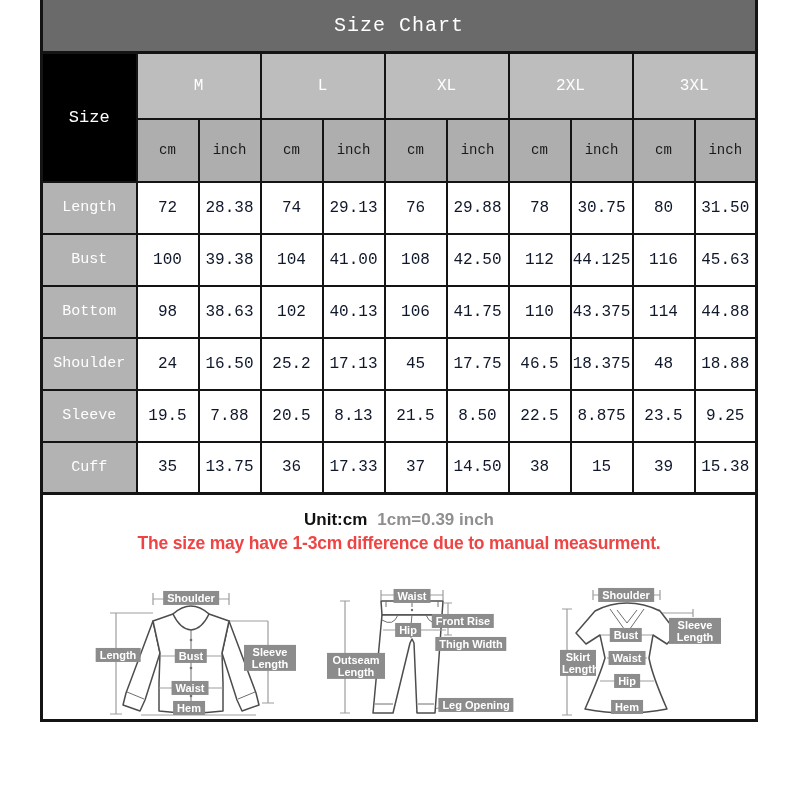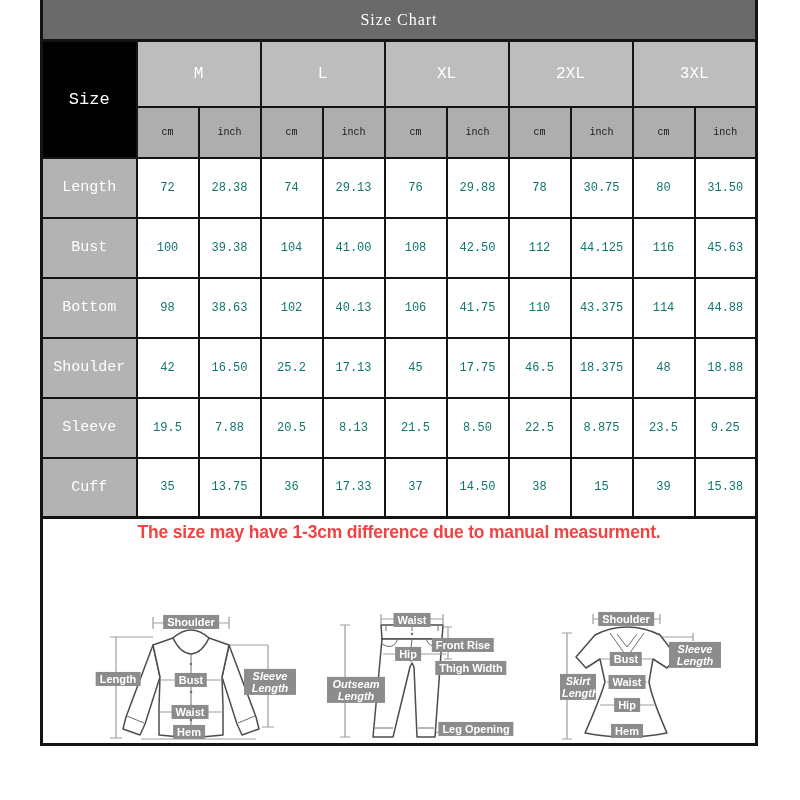--- a/index.html
+++ b/index.html
@@ -2,37 +2,37 @@
 <html><head>
 <meta charset="utf-8">
 <style>
   * { margin:0; padding:0; box-sizing:border-box; }
   html,body { width:800px; height:800px; background:#ffffff; }
   body { position:relative; font-family:"Liberation Mono","DejaVu Sans Mono",monospace; }
 
   .wrap { position:absolute; left:40px; top:0; width:718px; }
 
   .title-bar {
-    height:39px; background:#6a6a6a;
+    height:51px; background:#6a6a6a;
     border-left:3px solid #141414; border-right:3px solid #141414;
     display:flex; align-items:center; justify-content:center;
-    color:#ffffff; font-size:16px; letter-spacing:1px;font-family:Liberation Serif, serif;
+    color:#ffffff; font-size:20px; letter-spacing:1px;
   }
 
   table.size-table { width:718px; border-collapse:collapse; table-layout:fixed; }
   .size-table th, .size-table td {
     border:2px solid #141414; text-align:center; vertical-align:middle;
     font-weight:normal; overflow:hidden;
   }
   .size-table { border:3px solid #141414; }
   .corner-h { background:#000000; color:#ffffff; font-size:17px; }
   .size-h   { background:#bdbdbd; color:#ffffff; font-size:16px; height:66px; }
-  .unit-h   { background:#aeaeae; color:#1a1a1a; font-size:10px; height:51px; }
+  .unit-h   { background:#aeaeae; color:#1a1a1a; font-size:14px; height:63px; }
   .row-label{ background:#b3b3b3; color:#ffffff; font-size:15px; }
-  .size-table tbody td { background:#ffffff; color:#0f766e; font-size:12px; height:60px; }
+  .size-table tbody td { background:#ffffff; color:#0f172a; font-size:16px; height:52px; }
 
   .notes {
     position:relative; width:718px; height:227px; background:#ffffff;
     border:3px solid #141414; border-top:none; overflow:hidden;
     font-family:"Liberation Sans","DejaVu Sans",sans-serif;
   }
   .note1 { margin-top:15px; text-align:center; font-weight:bold; font-size:17px; }
   .note1 .unit { color:#121212; }
   .note1 .conv { color:#8f8f8f; margin-left:10px; }
   .note2 { text-align:center; font-weight:bold; font-size:17.5px; color:#ef4444; margin-top:3px; letter-spacing:-0.2px; }
@@ -43,21 +43,21 @@
   #diag-dress { left:512px; width:202px; }
   .diagram svg { position:absolute; left:0; top:0; }
 
   .badge {
     position:absolute; transform:translate(-50%,-50%);
     background:#8c8c8c; color:#ffffff;
     font-weight:bold; font-size:11px; line-height:1.1;
     padding:1px 4px; text-align:center; white-space:nowrap; z-index:2;
     font-family:"Liberation Sans","DejaVu Sans",sans-serif;
   }
-  .badge.wrap { white-space:normal; padding:1px 2px;font-style:italic; }
+  .badge.wrap { white-space:normal; padding:1px 2px; }
 
   .dim   { stroke:#9d9d9d; stroke-width:1.2; fill:none; }
   .cloth { stroke:#4d4d4d; stroke-width:1.5; fill:#ffffff; stroke-linejoin:round; }
   .seam  { stroke:#6e6e6e; stroke-width:1;   fill:none; }
 </style>
 </head>
 <body>
 
 <div class="wrap">
 
@@ -136,21 +136,21 @@
         <td>40.13</td>
         <td>106</td>
         <td>41.75</td>
         <td>110</td>
         <td>43.375</td>
         <td>114</td>
         <td>44.88</td>
       </tr>
       <tr>
         <th class="row-label">Shoulder</th>
-        <td>42</td>
+        <td>24</td>
         <td>16.50</td>
         <td>25.2</td>
         <td>17.13</td>
         <td>45</td>
         <td>17.75</td>
         <td>46.5</td>
         <td>18.375</td>
         <td>48</td>
         <td>18.88</td>
       </tr>
@@ -177,20 +177,23 @@
         <td>14.50</td>
         <td>38</td>
         <td>15</td>
         <td>39</td>
         <td>15.38</td>
       </tr>
     </tbody>
   </table>
 
   <div class="notes">
+    <div class="note1">
+      <span class="unit">Unit:cm</span><span class="conv">1cm=0.39 inch</span>
+    </div>
     <div class="note2">The size may have 1-3cm difference due to manual measurment.</div>
 
     <div class="diagram" id="diag-shirt">
       <svg width="230" height="149" viewBox="0 0 230 149">
         <path class="dim" d="M57,26 H133 M57,20 V32 M133,20 V32"></path>
         <path class="dim" d="M14,40 H57 M20,40 V141 M14,141 H26"></path>
         <path class="dim" d="M133,48 H172 M172,48 V130 M166,130 H178"></path>
         <path class="dim" d="M45,142 H160"></path>
         <path class="cloth" d="M57,48 L30,120 L27,132 L44,138 L49,127 L64,80 Z"></path>
         <path class="cloth" d="M133,48 L160,120 L163,132 L146,138 L141,127 L126,80 Z"></path>

